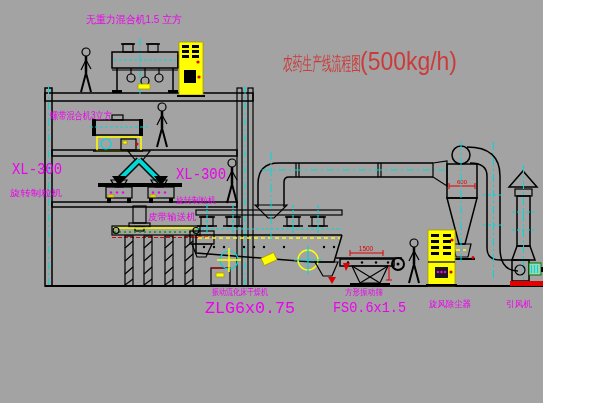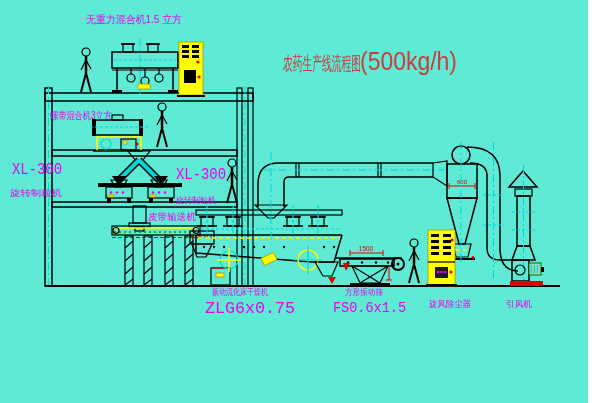--- a/index.html
+++ b/index.html
@@ -1,16 +1,16 @@
 <!DOCTYPE html>
 <html><head>
 <meta charset="utf-8">
 <style>
   html,body{margin:0;padding:0;background:#fff;}
-  .canvas{position:relative;width:588px;height:403px;background:#5eead4;overflow:hidden;font-family:"Liberation Sans",sans-serif;}
+  .canvas{position:relative;width:543px;height:403px;background:#a3a3a3;overflow:hidden;font-family:"Liberation Sans",sans-serif;}
   svg{position:absolute;left:0;top:0;}
   svg *{vector-effect:none;}
   .k{stroke:#000;fill:none;stroke-width:1.2;}
   .kf{fill:#000;stroke:none;}
   .w15{stroke-width:1.5;} .w2{stroke-width:2;} .w25{stroke-width:2.5;}
   .cy{stroke:#00d8d8;fill:none;stroke-width:1;stroke-dasharray:8,3,2,3;}
   .cyt{stroke:#00d8d8;fill:none;stroke-width:1.2;stroke-dasharray:3,2;}
   .cys{stroke:#00d8d8;fill:none;stroke-width:1.2;}
   .yl{stroke:#ffff00;fill:none;stroke-width:1.5;}
   .yld{stroke:#ffff00;fill:none;stroke-width:1.5;stroke-dasharray:4,3;}

